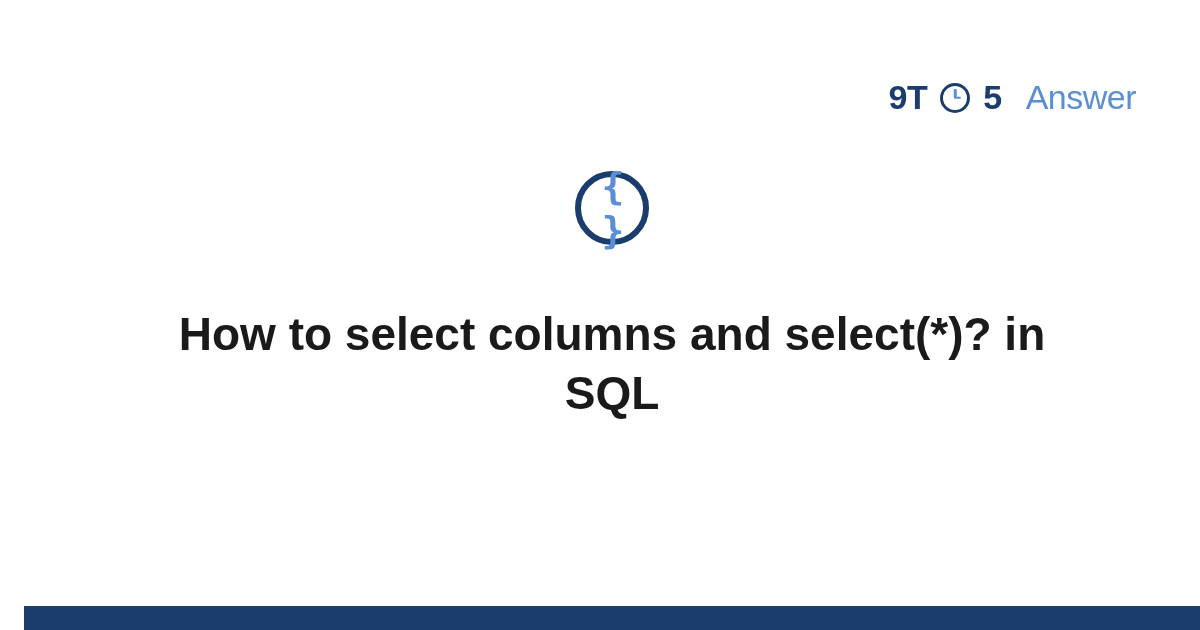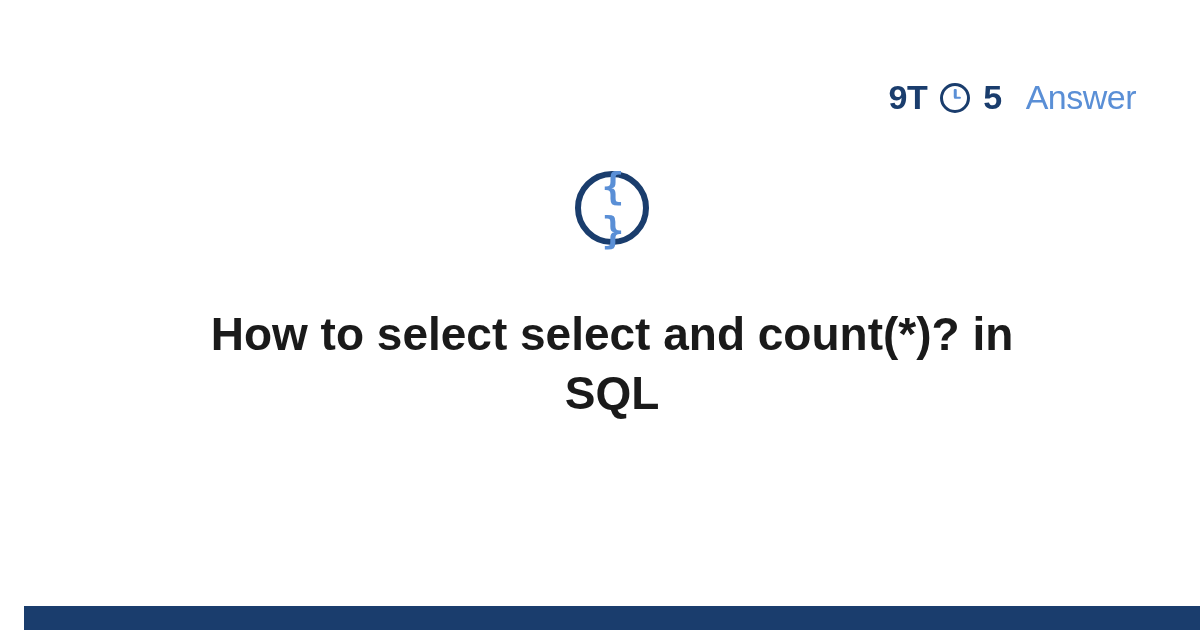--- a/index.html
+++ b/index.html
@@ -134,18 +134,18 @@
       <span class="logo-clock"></span>
       <span class="logo-5">5</span>
       <span class="logo-answer">Answer</span>
     </span>
   </div>
 
   <div class="content">
     <div class="icon-circle">
       <span class="icon-braces">{ }</span>
     </div>
-    <h1 class="title">How to select select and count(*)? in SQL</h1>
+    <h1 class="title">How to select columns and select(*)? in SQL</h1>
   </div>
 
   <div class="footer-bar"></div>
 
 </div>
 
 </body></html>

